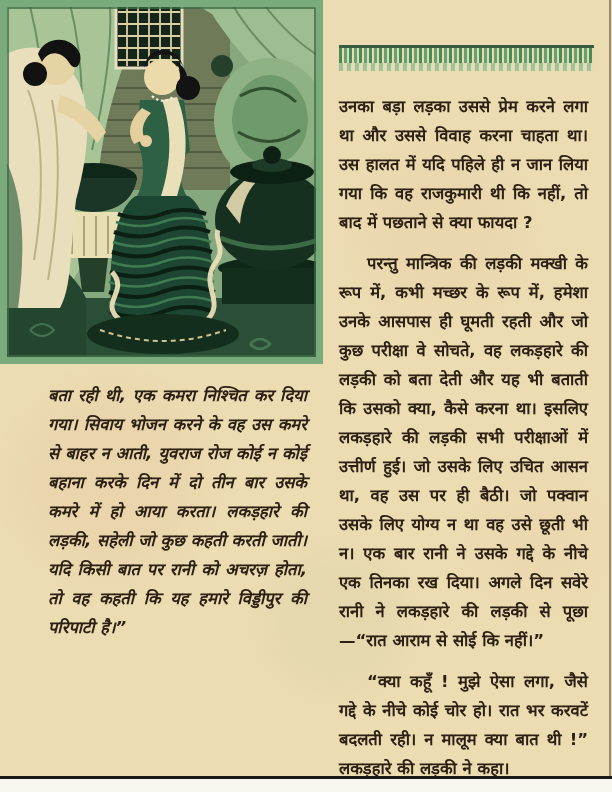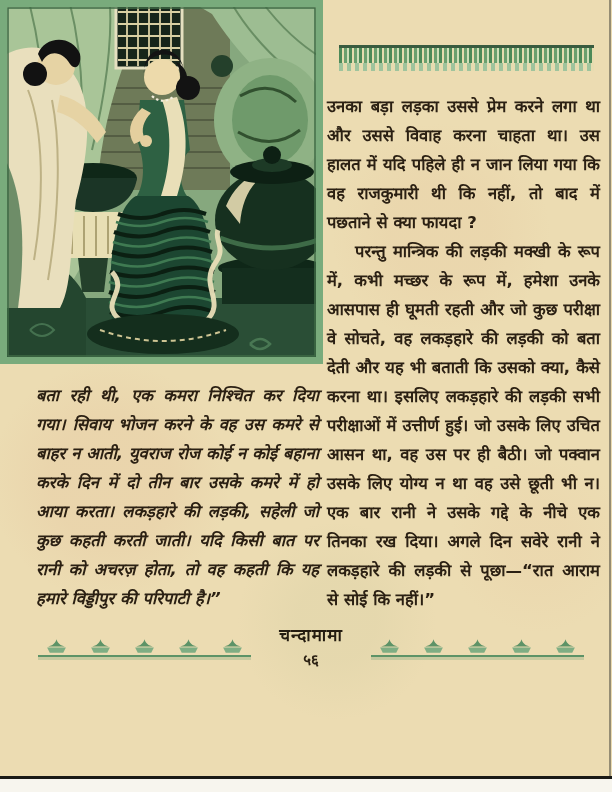--- a/index.html
+++ b/index.html
@@ -36,21 +36,21 @@
 
   .illustration-wrap { width: 323px; height: 364px; line-height: 0; }
 
   .hindi {
     font-size: 16.5px;
     line-height: 29px;
     font-weight: bold;
     color: #2b2013;
     text-align: justify;
   }
-  .hindi p { margin: 0; }
+  .hindi p { margin: 12px; }
   .hindi p.indent { text-indent: 1.7em; }
   .left-text { margin: 17px 4px 0 36px; }
 
   .band {
     height: 26px;
     margin: 45px 6px 21px 12px;
     border-top: 3px solid #3a5c40;
     background-image:
       repeating-linear-gradient(90deg, #4d8a58 0 3px, #e7dcb0 3px 5px, #6ba06e 5px 8px, #cfe0b8 8px 10px),
       repeating-linear-gradient(90deg, #9fc49d 0 4px, #e7dcb0 4px 8px);
@@ -235,20 +235,21 @@
       <div class="left-text hindi">
         <p>बता रही थी, एक कमरा निश्चित कर दिया गया। सिवाय भोजन करने के वह उस कमरे से बाहर न आती, युवराज रोज कोई न कोई बहाना करके दिन में दो तीन बार उसके कमरे में हो आया करता। लकड़हारे की लड़की, सहेली जो कुछ कहती करती जाती। यदि किसी बात पर रानी को अचरज़ होता, तो वह कहती कि यह हमारे विड्डीपुर की परिपाटी है।”</p>
       </div>
     </div>
 
     <div class="col-right">
       <div class="band"></div>
       <div class="hindi">
         <p>उनका बड़ा लड़का उससे प्रेम करने लगा था और उससे विवाह करना चाहता था। उस हालत में यदि पहिले ही न जान लिया गया कि वह राजकुमारी थी कि नहीं, तो बाद में पछताने से क्या फायदा ?</p>
         <p class="indent">परन्तु मान्त्रिक की लड़की मक्खी के रूप में, कभी मच्छर के रूप में, हमेशा उनके आसपास ही घूमती रहती और जो कुछ परीक्षा वे सोचते, वह लकड़हारे की लड़की को बता देती और यह भी बताती कि उसको क्या, कैसे करना था। इसलिए लकड़हारे की लड़की सभी परीक्षाओं में उत्तीर्ण हुई। जो उसके लिए उचित आसन था, वह उस पर ही बैठी। जो पक्वान उसके लिए योग्य न था वह उसे छूती भी न। एक बार रानी ने उसके गद्दे के नीचे एक तिनका रख दिया। अगले दिन सवेरे रानी ने लकड़हारे की लड़की से पूछा—“रात आराम से सोई कि नहीं।”</p>
+        <p class="indent">“क्या कहूँ ! मुझे ऐसा लगा, जैसे गद्दे के नीचे कोई चोर हो। रात भर करवटें बदलती रही। न मालूम क्या बात थी !” लकड़हारे की लड़की ने कहा।</p>
       </div>
     </div>
   </div>
 
   <div class="footer">
     <div class="ornament-row">
       <svg class="lotus" viewBox="0 0 24 14">
           <path d="M12,0 C13,4 16,6 20,7 L4,7 C8,6 11,4 12,0 Z" fill="#5d9367"></path>
           <path d="M3,8 h18 l-2.5,5 h-13 z" fill="#7fae83"></path>
         </svg>

